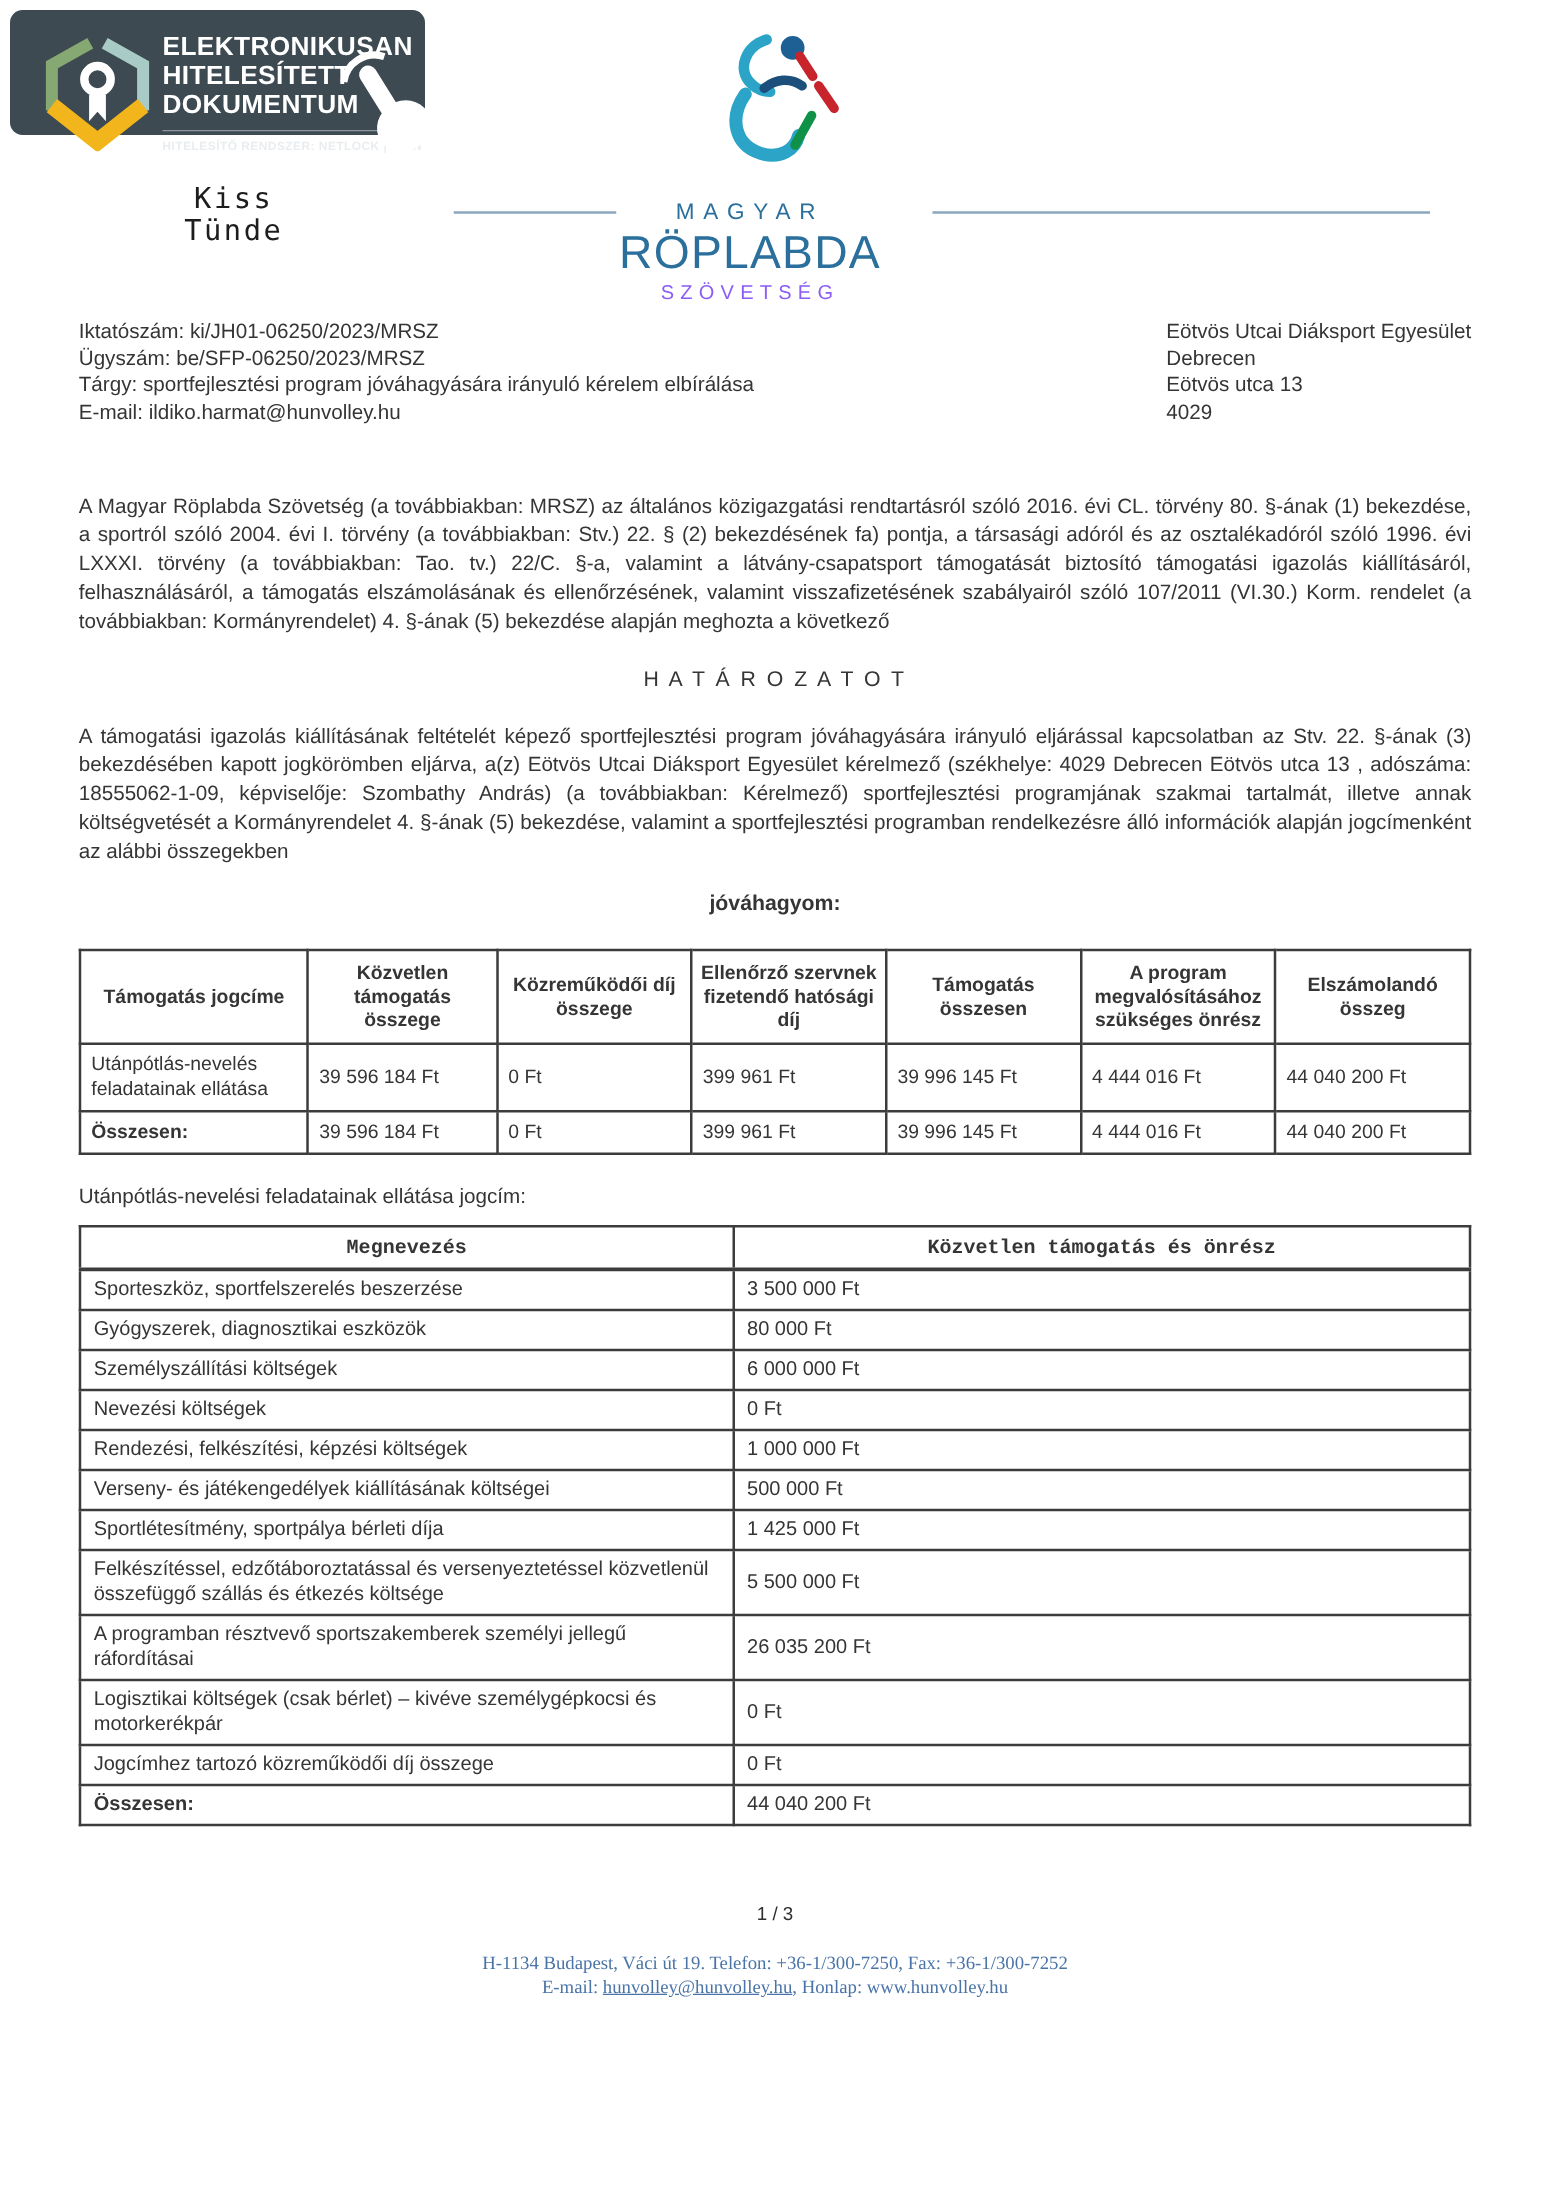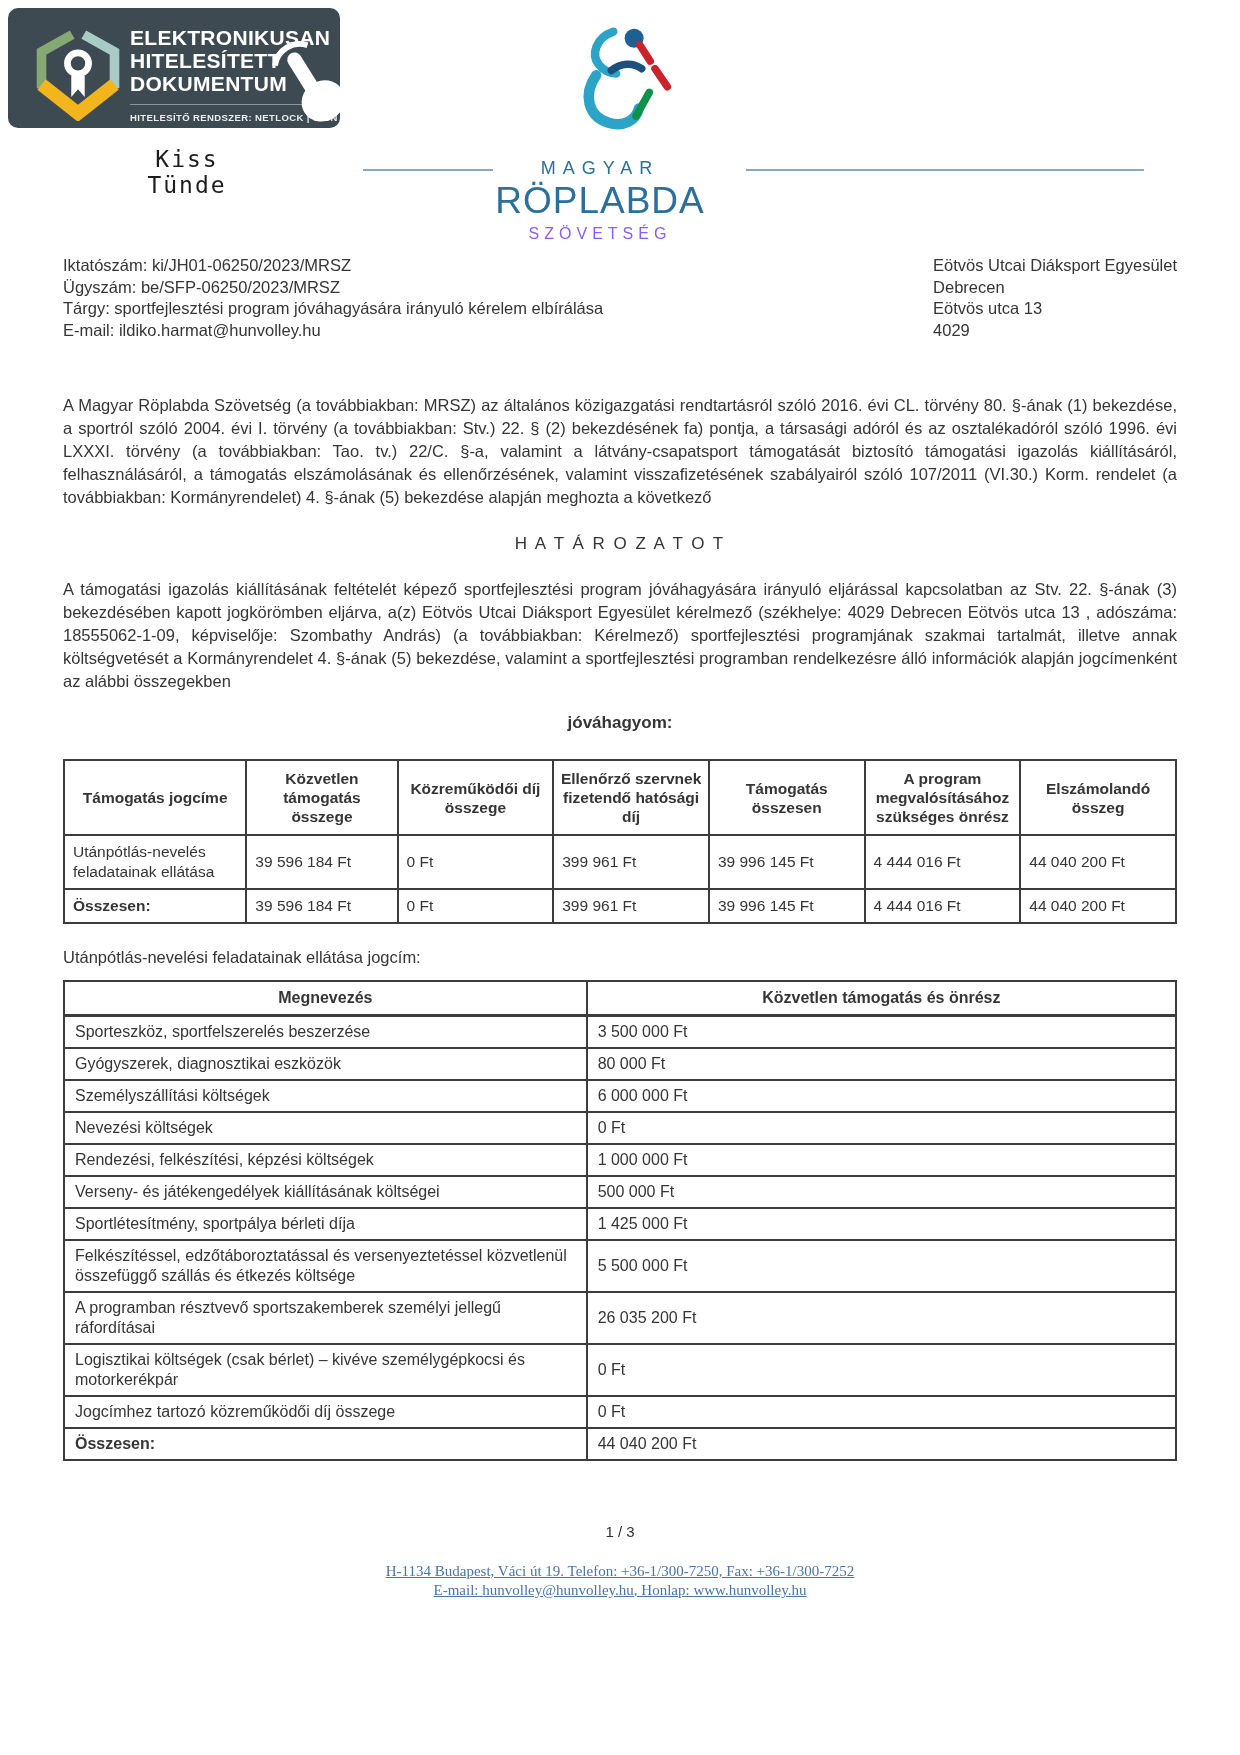--- a/index.html
+++ b/index.html
@@ -1,20 +1,20 @@
 <!DOCTYPE html>
 <html><head>
 <meta charset="utf-8">
 <style>
   html,body{margin:0;padding:0;background:#e8e8e8;}
   .page{position:relative;width:1240px;height:1755px;background:#ffffff;margin:0 auto;
         font-family:"Liberation Sans",sans-serif;color:#333;overflow:hidden;}
 
   
-  .badge{position:absolute;left:8px;top:8px;width:332px;height:120px;background:#3d4a52;
+  .badge{position:absolute;left:8px;top:8px;width:332px;height:100px;background:#3d4a52;
          border-radius:10px;}
   .badge-hex{position:absolute;left:22px;top:17px;}
   .badge-text{position:absolute;left:122px;top:18px;}
   .badge-title{color:#fff;font-weight:bold;font-size:21px;line-height:23px;letter-spacing:.3px;}
   .badge-divider{width:192px;height:1px;background:#8d969c;margin:9px 0 7px;}
   .badge-subtitle{color:#e9edef;font-weight:bold;font-size:9.5px;letter-spacing:.4px;}
   .badge-hand{position:absolute;right:-14px;top:26px;}
 
   .signer{position:absolute;left:112px;top:146px;width:150px;text-align:center;
           font-family:"DejaVu Sans Mono","Liberation Mono",monospace;
@@ -46,29 +46,29 @@
   table{width:100%;border-collapse:collapse;}
   th,td{border:2px solid #3c3c3c;}
   th{font-weight:bold;text-align:center;vertical-align:middle;}
 
   .t1{margin-top:26px;font-size:15.5px;table-layout:fixed;}
   .t1 th{padding:8px 5px;line-height:19px;}
   .t1 td{padding:6px 8px;line-height:20px;vertical-align:middle;text-align:left;}
   .t1 .total td:first-child{font-weight:bold;}
 
   .t2{font-size:16px;table-layout:fixed;}
-  .t2 th{padding:7px 6px;border-bottom-width:3px;}
+  .t2 th{padding:7px 6px;border-bottom-width:3px;font-family:Liberation Mono, monospace;}
   .t2 td{padding:5px 10px;line-height:20px;vertical-align:middle;}
   .t2 .total td:first-child{font-weight:bold;}
 
   
   .page-num{position:absolute;top:1523px;left:0;width:100%;text-align:center;
             font-size:15px;color:#2e2e2e;}
   .footer{position:absolute;top:1562px;left:0;width:100%;text-align:center;
-          font-family:"Liberation Serif",serif;font-size:15px;line-height:19px;color:#4a74a8;text-decoration:underline;}
+          font-family:"Liberation Serif",serif;font-size:15px;line-height:19px;color:#4a74a8;}
   .footer .line2{white-space:pre-wrap;}
   .footer .u{text-decoration:underline;}
 </style>
 </head>
 <body>
 
 <div class="page">
 
   <div class="badge">
     <svg class="badge-hex" width="96" height="96" viewBox="0 0 100 100">

